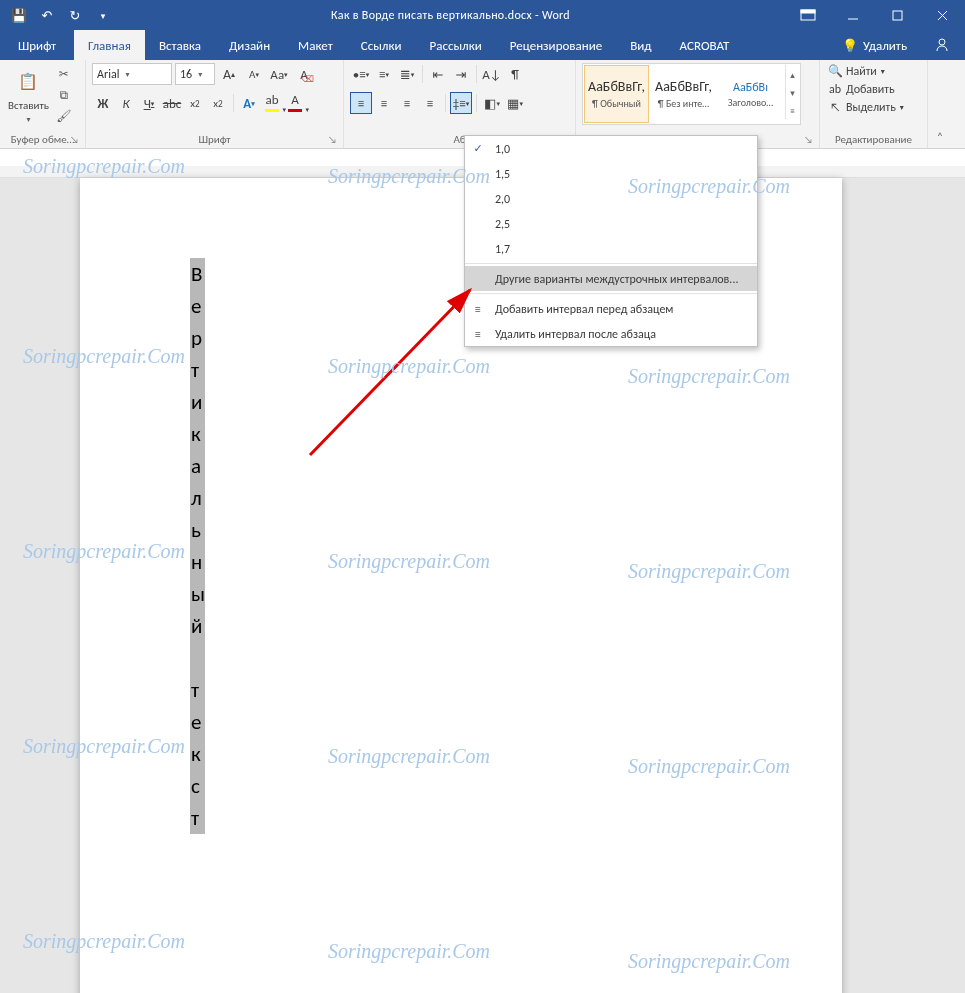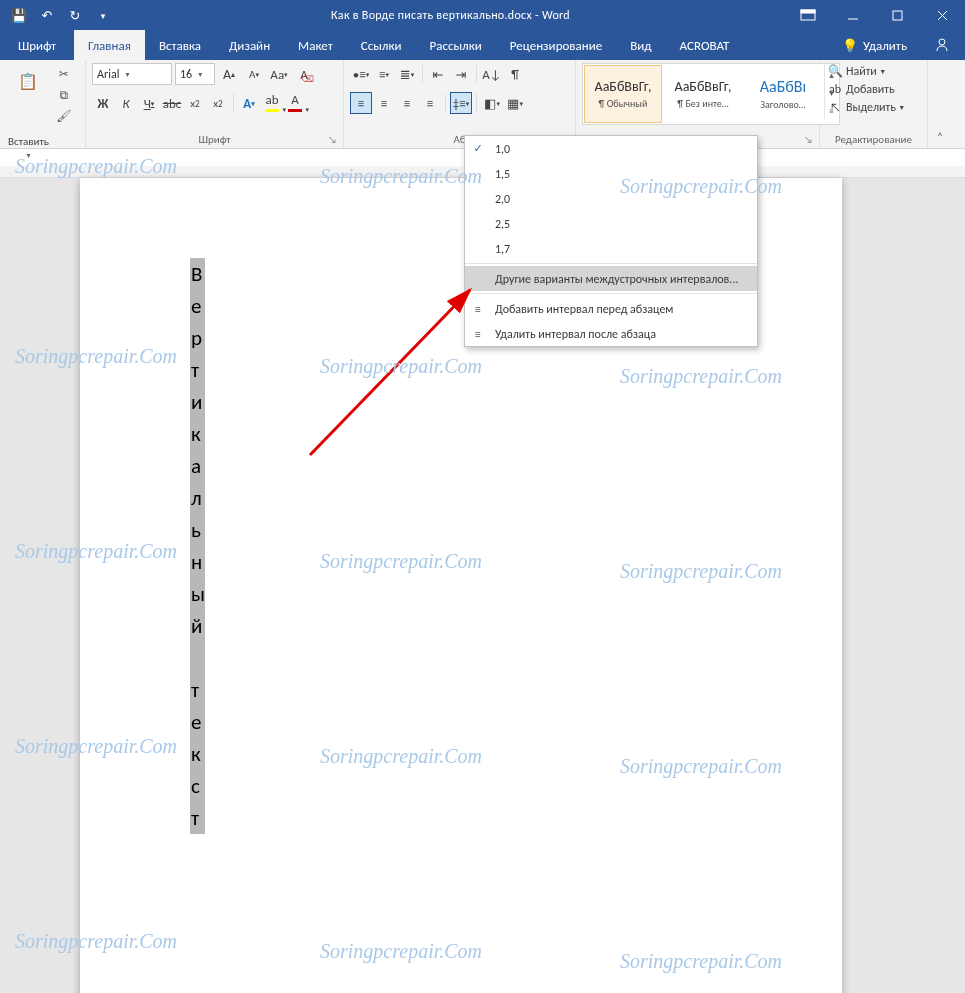--- a/index.html
+++ b/index.html
@@ -26,21 +26,21 @@
   
   .ribbon-wrap { background:#f3f3f3; border-bottom:1px solid #d4d4d4; }
   .ribbon { display:flex; height:88px; }
   .group { border-right:1px solid #e1e1e1; padding:3px 6px 2px; display:flex; flex-direction:column; }
   .group-body { flex:1; display:flex; align-items:flex-start; gap:4px; }
   .group-label { text-align:center; font-size:11px; color:#666; position:relative; padding-top:1px; }
   .group-label .dlg { position:absolute; right:0; top:1px; font-size:10px; color:#888; }
 
   .bigbtn { display:flex; flex-direction:column; align-items:center; gap:2px; padding:2px 2px; }
   .bigbtn .ic { width:32px; height:32px; display:flex; align-items:center; justify-content:center; }
-  .bigbtn .lbl { font-size:11px; color:#444; white-space:nowrap;margin-top:36px; }
+  .bigbtn .lbl { font-size:11px; color:#444; white-space:nowrap; }
   .bigbtn .caret { font-size:8px; color:#666; }
 
   .stack3 { display:flex; flex-direction:column; gap:3px; padding-top:2px;}
   .mini { width:18px; height:18px; font-size:12px; color:#555; display:flex; align-items:center; justify-content:center;}
 
   
   .font-row { display:flex; gap:3px; align-items:center; }
   .combo { border:1px solid #c8c8c8; background:#fff; height:22px; display:flex; align-items:center; padding:0 4px; font-size:12px; color:#333; }
   .combo .drop { margin-left:6px; font-size:8px; color:#666;}
   .sq { width:22px; height:22px; display:flex; align-items:center; justify-content:center; font-size:13px; color:#444;}
@@ -49,24 +49,24 @@
   .sq .bar { display:block; height:3px; width:14px; margin-top:14px;}
   .font-area { display:flex; flex-direction:column; }
 
   
   .para-row { display:flex; gap:1px; }
   .para-row .sq.active { background:#cde6f7; border:1px solid #2b579a; }
   .sep { width:1px; background:#ddd; margin:2px 3px;}
 
   
   .styles { display:flex; gap:2px; align-items:flex-start; border:1px solid #d7d7d7; background:#fff; padding:1px;}
-  .style-item { width:78px; height:58px; display:flex; flex-direction:column; align-items:center; justify-content:center; gap:2px; border:1px solid transparent;}
+  .style-item { width:65px; height:58px; display:flex; flex-direction:column; align-items:center; justify-content:center; gap:2px; border:1px solid transparent;}
   .style-item.sel { border-color:#f2c777; background:#fdf2e0;}
   .style-prev { font-size:14px; color:#333;}
-  .style-prev.blue { color:#1f74bd; font-size:16px;}
+  .style-prev.blue { color:#1f74bd; font-size:12px;}
   .style-name { font-size:10px; color:#555; text-align:center; overflow:hidden; white-space:nowrap; text-overflow:ellipsis; width:100%;}
   .style-scroll { width:14px; display:flex; flex-direction:column; justify-content:space-between; border-left:1px solid #e3e3e3; }
   .style-scroll div { height:18px; display:flex; align-items:center; justify-content:center; font-size:9px; color:#666;}
 
   
   .editing .erow { display:flex; align-items:center; gap:4px; font-size:12px; color:#444; padding:1px 2px; white-space:nowrap; }
   .editing .erow .glyph { width:14px; text-align:center;}
 
   .ribbon-toggle { width:24px; display:flex; align-items:flex-end; justify-content:center; padding-bottom:4px; color:#666; font-size:12px;}
 
@@ -84,21 +84,21 @@
   .dd-menu { position:absolute; left:464px; top:135px; width:294px; background:#fff; border:1px solid #c1c1c1; box-shadow:2px 3px 6px rgba(0,0,0,.25); font-size:12px; color:#3a3a3a; }
   .dd-row { display:flex; align-items:center; height:25px; }
   .dd-row .dicon { width:26px; display:flex; justify-content:center; color:#555; font-size:12px;}
   .dd-row .dlabel { padding-left:4px; flex:1; }
   .dd-row.hover { background:#d5d5d5; }
   .dd-row.check .dicon::before { content:"✓"; color:#2b579a; font-size:11px;}
   .dd-sep { height:1px; background:#e1e1e1; margin:2px 0;}
   .dd-row.plain .dicon { width:26px; }
 
   
-  .wm { position:absolute; font-family:"Brush Script MT","Comic Sans MS",cursive; font-style:italic; font-size:20px; color:#a8c8e8; pointer-events:none; user-select:none;}
+  .wm { position:absolute; font-family:"Brush Script MT","Comic Sans MS",cursive; font-style:italic; font-size:20px; color:#a8c8e8; pointer-events:none; user-select:none;margin-left:8px;}
 </style>
 </head>
 <body>
 
 <div class="titlebar">
   <div class="qat">
     <div class="qat-btn">💾</div>
     <div class="qat-btn">↶</div>
     <div class="qat-btn">↻</div>
     <div class="qat-btn" style="font-size:9px;">▾</div>

